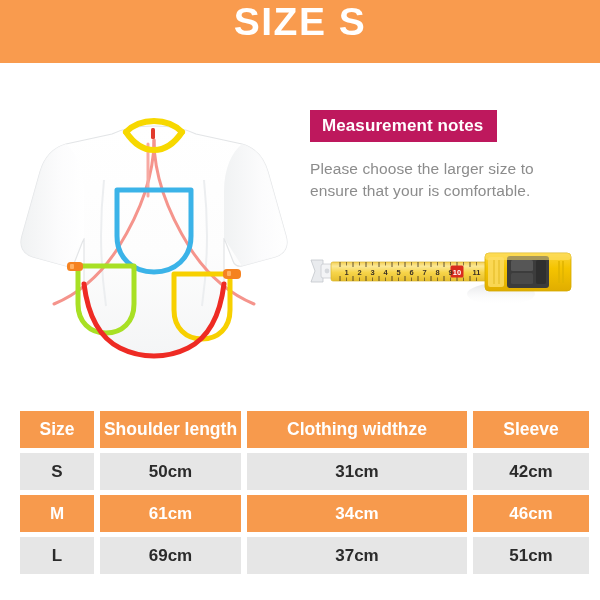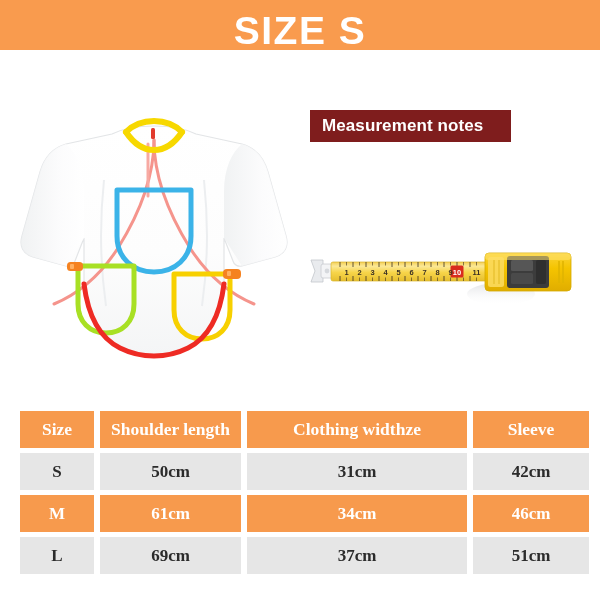--- a/index.html
+++ b/index.html
@@ -12,24 +12,24 @@
     height: 600px;
     overflow: hidden;
     font-family: "Liberation Sans", sans-serif;
     position: relative;
   }
 
   
   .header-band {
     position: absolute;
     left: 0; top: 0;
-    width: 600px; height: 50px;
+    width: 600px; height: 63px;
     background: #f99b4e;
     display: flex;
-    align-items: flex-end;
+    align-items: flex-start;
     justify-content: center;
   }
   .header-title {
     color: #ffffff;
     font-size: 39px;
     font-weight: bold;
     letter-spacing: 1.5px;
     line-height: 1;
     margin-top: 2px;
   }
@@ -43,25 +43,25 @@
   .garment-svg { display: block; width: 292px; height: 290px; }
 
   
   .notes-panel {
     position: absolute;
     left: 310px; top: 110px;
     width: 282px;
   }
   .notes-badge {
     display: inline-block;
-    background: #7f1d1d;
+    background: #be185d;
     color: #ffffff;
     font-size: 17px;
     font-weight: bold;
-    padding: 7px 28px 8px 12px;
+    padding: 7px 14px 8px 12px;
     line-height: 1;
     letter-spacing: 0.1px;
   }
   .notes-text {
     margin-top: 16px;
     color: #8c8c8c;
     font-size: 15.5px;
     line-height: 1.45;
     letter-spacing: 0.1px;
     max-width: 258px;
@@ -84,21 +84,20 @@
     border-spacing: 6px 5px;
     table-layout: fixed;
   }
   .size-table td, .size-table th {
     padding: 0;
     height: 37px;
     text-align: center;
     vertical-align: middle;
     font-size: 17px;
     line-height: 37px;
-    font-family: Liberation Serif, serif;
   }
   .col-size      { width: 74px; }
   .col-length    { width: 141px; }
   .col-shoulder  { width: 220px; }
   .col-sleeve    { width: 116px; }
 
   .size-table th {
     background: #f79a4d;
     color: #ffffff;
     font-weight: bold;
@@ -196,20 +195,21 @@
     </g>
     <g>
       <rect x="215" y="181" width="18" height="10" rx="4" fill="#f58220"></rect>
       <rect x="219" y="183" width="4" height="5" rx="1" fill="#ffb061"></rect>
     </g>
   </svg>
 </div>
 
 <div class="notes-panel">
   <div class="notes-badge">Measurement notes</div>
+  <div class="notes-text">Please choose the larger size to ensure that your is comfortable.</div>
 </div>
 
 <div class="tape-panel">
   <svg class="tape-svg" viewBox="0 0 290 84">
     <defs>
       <linearGradient id="bladeGrad" x1="0" y1="0" x2="0" y2="1">
         <stop offset="0%" stop-color="#f3cf55"></stop>
         <stop offset="22%" stop-color="#fbe896"></stop>
         <stop offset="55%" stop-color="#f7d54a"></stop>
         <stop offset="100%" stop-color="#e6be2e"></stop>

